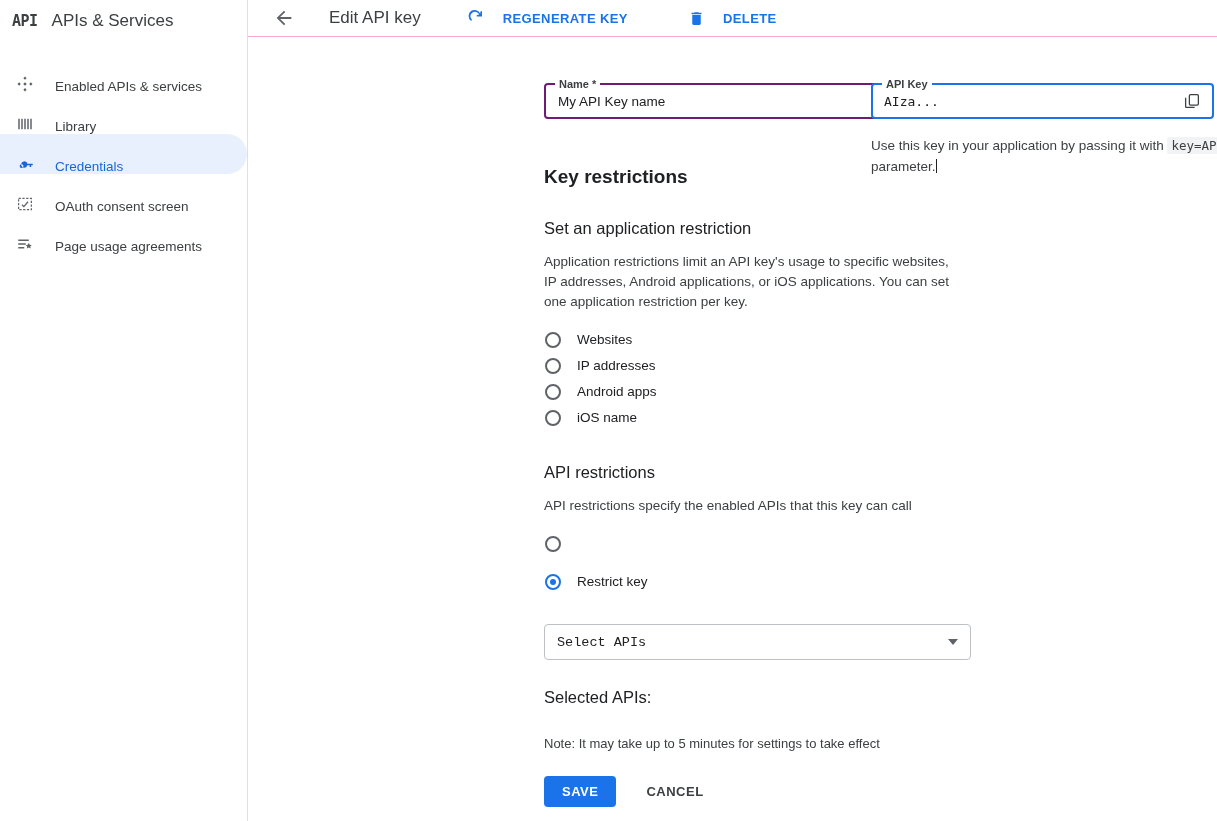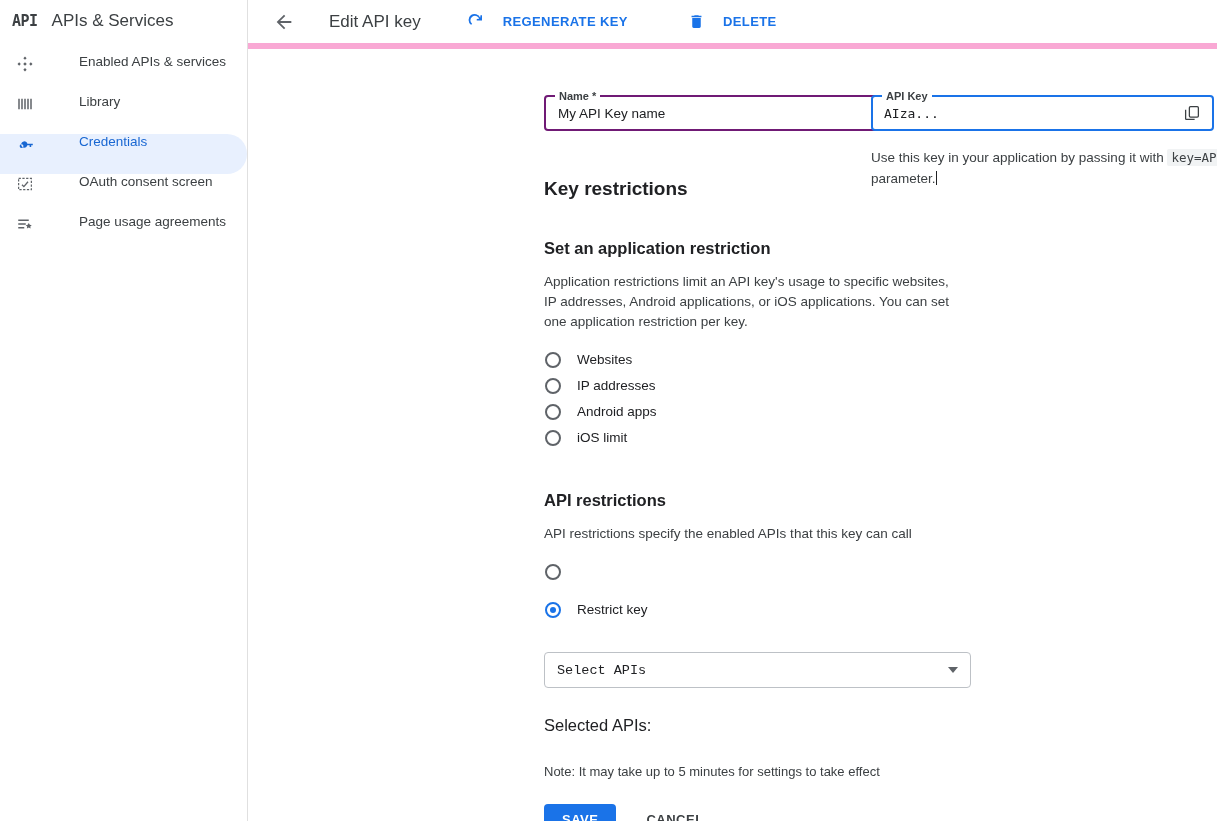--- a/index.html
+++ b/index.html
@@ -37,29 +37,28 @@
     color: #3c4043;
   }
   .sidebar-title {
     font-size: 17px;
     color: #3c4043;
     font-weight: 400;
   }
   .sidebar-nav { margin-top: 12px; }
   .nav-item {
     display: flex;
-    align-items: flex-start;
+    align-items: flex-end;
     height: 40px;
     padding-left: 14px;
     font-size: 13.5px;
     color: #3c4043;
     cursor: pointer;
     border-radius: 0 20px 20px 0;
     margin-right: 0px;
-    gap: 24px;
   }
   .nav-item .nav-icon {
     width: 22px; height: 20px;
     margin-right: 19px;
     display: inline-flex;
     align-items: center;
     justify-content: center;
     color: #5f6368;
     flex: none;
   }
@@ -70,24 +69,24 @@
   .nav-item.active .nav-icon { color: #1967d2; }
 
   
   .main {
     flex: 1;
     height: 821px;
     position: relative;
     background: #fff;
   }
   .topbar {
-    height: 49px;
-    display: flex;
-    align-items: center;
-    border-bottom: 6px solid #f9a8d4;
+    height: 37px;
+    display: flex;
+    align-items: center;
+    border-bottom: 1px solid #f9a8d4;
     padding-left: 16px;
     gap: 0px;
   }
   .back-btn {
     width: 40px; height: 40px;
     display: flex; align-items: center; justify-content: center;
     color: #5f6368;
     cursor: pointer;
     border-radius: 50%;
   }
@@ -170,23 +169,23 @@
   }
 
   h2.section {
     font-size: 19px;
     font-weight: bold;
     color: #202124;
     margin: 47px 0 0 0;
   }
   h3.subsection {
     font-size: 16.5px;
-    font-weight: bold;
-    color: #202124;
-    margin: 39px 0 0 0;
+    font-weight: normal;
+    color: #202124;
+    margin: 31px 0 0 0;
   }
   p.desc {
     font-size: 13.5px;
     color: #3c4043;
     line-height: 20px;
     margin: 14px 0 0 0;
     width: 420px;
   }
 
   .radio-group { margin-top: 16px; }
@@ -404,21 +403,21 @@
             <div class="radio-row">
               <span class="radio"></span>
               <span class="radio-label">IP addresses</span>
             </div>
             <div class="radio-row">
               <span class="radio"></span>
               <span class="radio-label">Android apps</span>
             </div>
             <div class="radio-row">
               <span class="radio"></span>
-              <span class="radio-label">iOS limit</span>
+              <span class="radio-label">iOS name</span>
             </div>
           </div>
 
           <h3 class="subsection">API restrictions</h3>
           <p class="desc">API restrictions specify the enabled APIs that this key can call</p>
 
           <div class="radio-group">
             <div class="radio-row tall">
               <span class="radio"></span>
             </div>

